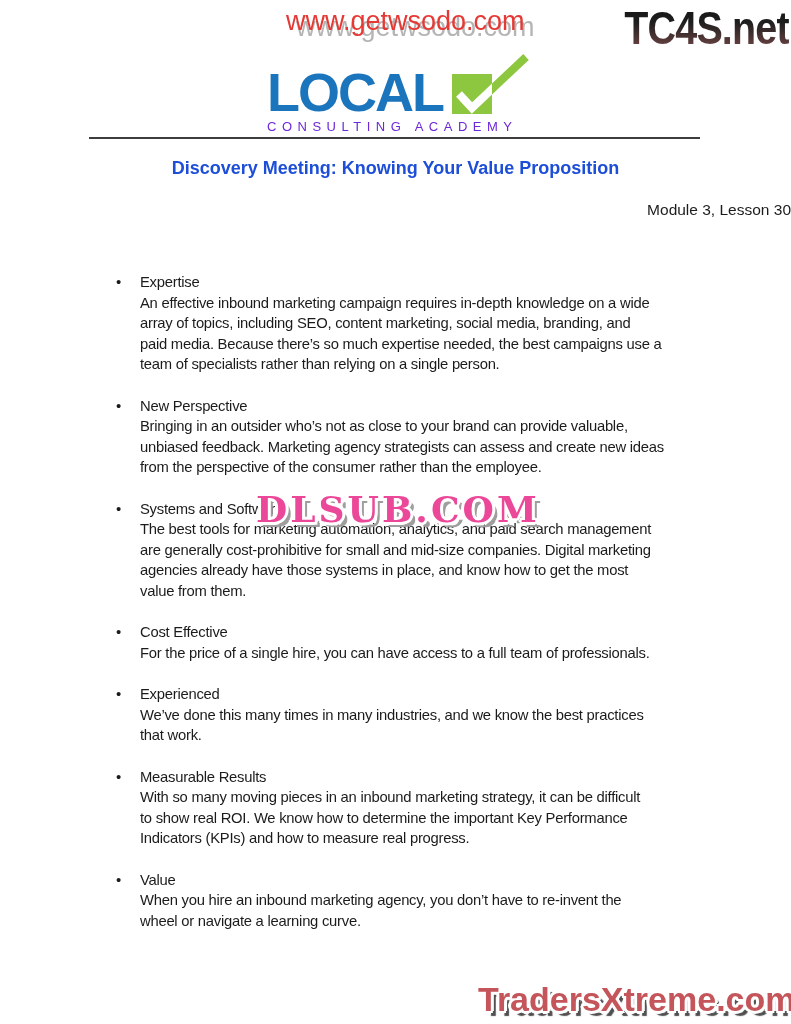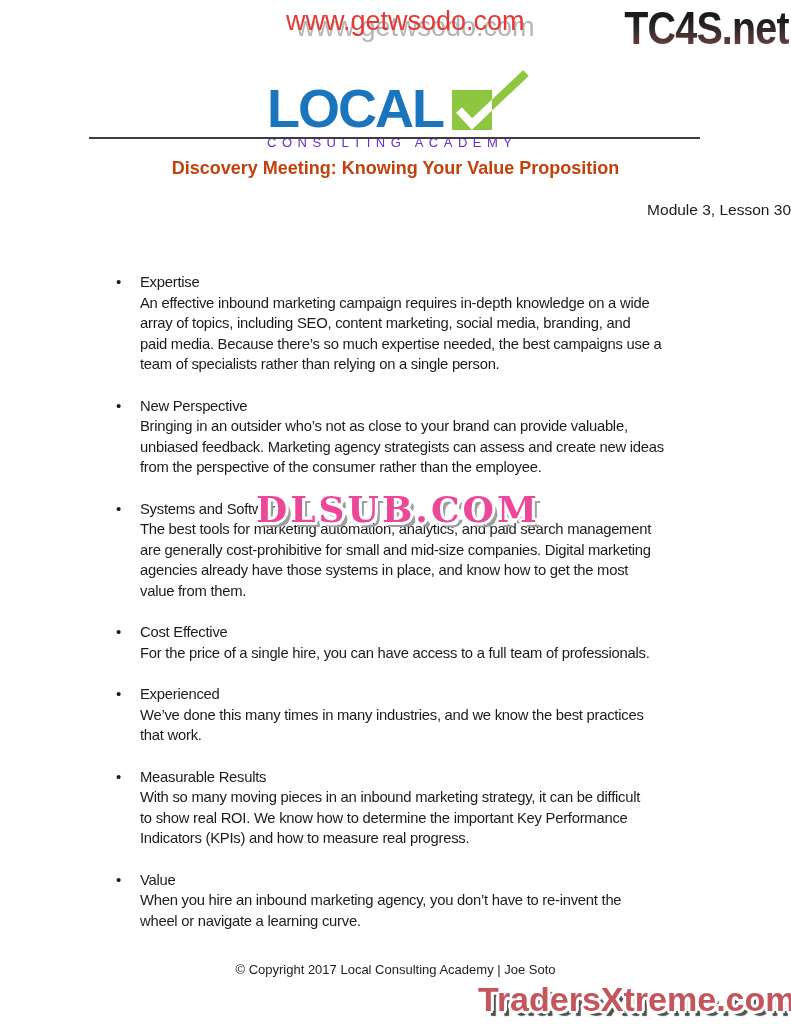--- a/index.html
+++ b/index.html
@@ -16,37 +16,37 @@
   
   .tc4s {
     position:absolute; top:0px; right:2px;
     font-size:47px; font-weight:700; letter-spacing:-1px; white-space:nowrap;
     transform:scaleX(0.84); transform-origin:100% 0;
     background:linear-gradient(180deg,#121212 0%,#1e1e1e 40%,#5d3c3c 78%,#96625f 100%);
     -webkit-background-clip:text; background-clip:text; color:transparent;
   }
 
   
-  .logo { position:absolute; top:68px; left:267px; }
+  .logo { position:absolute; top:52px; left:267px; }
   .logo-row { display:flex; align-items:flex-end; }
   .logo-word {
     font-size:54px; font-weight:700; letter-spacing:-2px;
     color:#1b75bc; line-height:0.82; white-space:nowrap;
   }
   .logo-check { margin-left:9px; overflow:visible; }
   .logo-tagline {
     margin-top:5px; font-size:13px; letter-spacing:5.5px;
     color:#6d28d9; white-space:nowrap;
   }
 
   .rule { position:absolute; top:137px; left:89px; width:611px; border-top:2px solid #3d3d3d; }
 
   .doc-title {
     position:absolute; top:158px; left:0; width:100%; text-align:center;
-    font-size:18px; font-weight:700; color:#c2410c;
+    font-size:18px; font-weight:700; color:#1d4ed8;
   }
   .doc-subtitle {
     position:absolute; top:201px; left:0; width:100%; text-align:right;
     font-size:15.5px; color:#1c1c1c;
   }
 
   .content { position:absolute; top:272px; left:103px; width:650px; }
   .content ul { list-style:none; margin:0; padding:0; }
   .content li {
     position:relative; padding-left:37px; margin-bottom:21px;
@@ -158,17 +158,16 @@
       <li>
         <div class="b-head">Value</div>
         <div class="b-body">When you hire an inbound marketing agency, you don’t have to re-invent the
 wheel or navigate a learning curve.</div>
       </li>
     </ul>
   </div>
 
   <div class="dlsub">DLSUB.COM</div>
 
-  <div class="copyright">© Copyright 2017 Local Consulting Academy | Joe Soto</div>
 
   <div class="traders">TradersXtreme.com</div>
 
 </div>
 
 </body></html>

